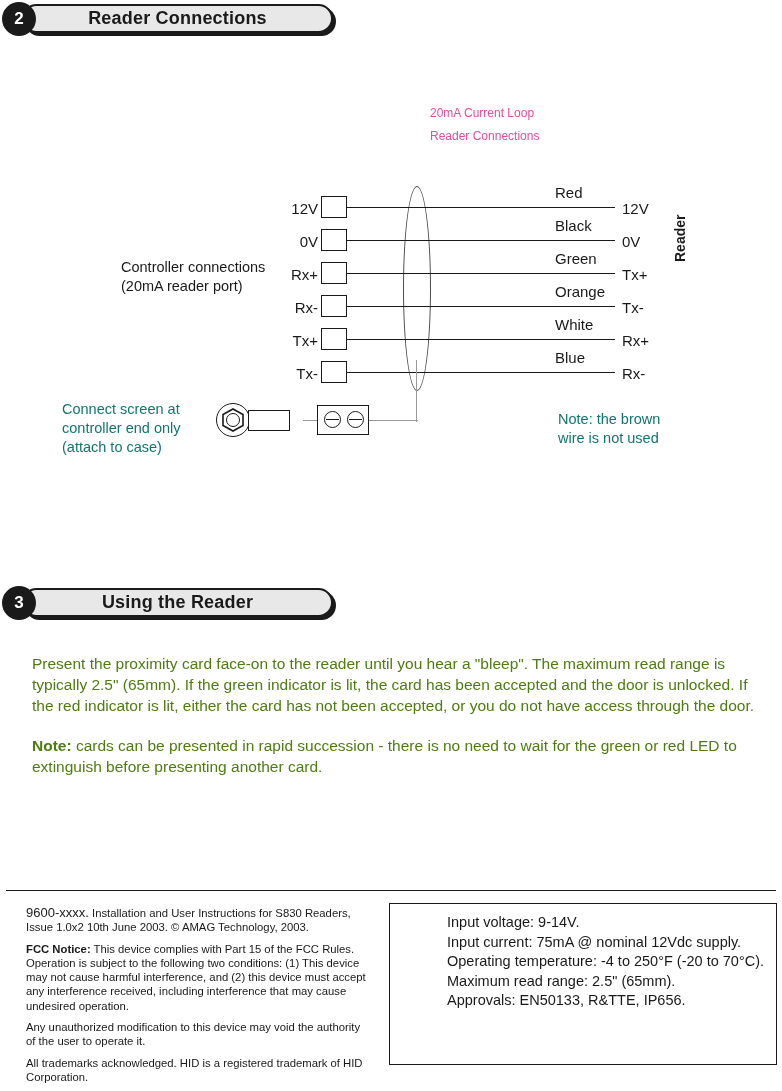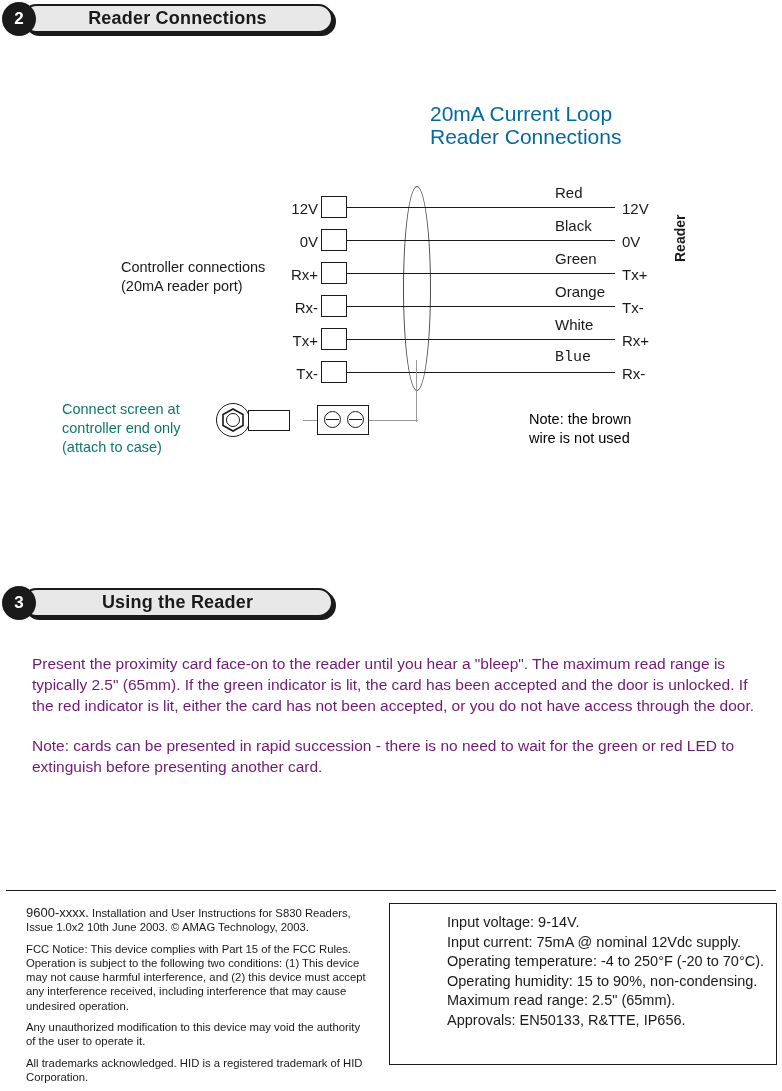--- a/index.html
+++ b/index.html
@@ -72,23 +72,23 @@
     position: absolute;
     left: 0;
     top: 90px;
     width: 782px;
     height: 390px;
   }
   .diagram-title {
     position: absolute;
     left: 430px;
     top: 12px;
-    font-size: 21px;
+    font-size: 12px;
     line-height: 23px;
-    color: #0369a1;
+    color: #ec4899;
     white-space: pre-line;
   }
   .ctrl-caption {
     position: absolute;
     left: 105px;
     top: 168px;
     font-size: 14.5px;
     line-height: 19px;
     color: #1a1a1a;
     white-space: pre-line;
@@ -98,25 +98,25 @@
     position: absolute;
     left: 62px;
     top: 310px;
     font-size: 14.5px;
     line-height: 19px;
     color: #0f766e;
     white-space: pre-line;
   }
   .note-caption {
     position: absolute;
-    left: 529px;
+    left: 558px;
     top: 320px;
     font-size: 14.5px;
     line-height: 19px;
-    color: #000000;
+    color: #0f766e;
     white-space: pre-line;
   }
   .reader-vert {
     position: absolute;
     left: 672px;
     top: 172px;
     font-size: 14px;
     font-weight: bold;
     color: #1a1a1a;
     transform: rotate(-90deg);
@@ -260,25 +260,25 @@
   #tb-screw-2 { left: 347px; }
 
   
   .body-block {
     position: absolute;
     left: 32px;
     top: 653px;
     width: 732px;
     font-size: 15.5px;
     line-height: 21px;
-    color: #701a75;
+    color: #4d7c0f;
   }
   .body-block p { margin: 0 0 19px 0; }
   .body-block p:last-child { margin-bottom: 0; }
-  .bold-lead { font-weight: normal; text-align: center; }
+  .bold-lead { font-weight: bold; text-align: center; }
 
   
   .footer-rule {
     position: absolute;
     left: 6px;
     top: 890px;
     width: 770px;
     height: 0;
     border-top: 1.6px solid #1a1a1a;
   }
@@ -370,21 +370,21 @@
 
   <div class="term-label" style="left:278px; top:242px;">Tx+</div>
   <div class="term-box" style="left:321px; top:238px;"></div>
   <div class="wire-line" style="left:347px; top:249px; width:268px;"></div>
   <div class="wire-color" style="left:555px; top:226px;">White</div>
   <div class="reader-term" style="left:622px; top:242px;">Rx+</div>
 
   <div class="term-label" style="left:278px; top:275px;">Tx-</div>
   <div class="term-box" style="left:321px; top:271px;"></div>
   <div class="wire-line" style="left:347px; top:282px; width:268px;"></div>
-  <div class="wire-color" style="left:555px; top:259px;font-family:Liberation Mono, monospace;">Blue</div>
+  <div class="wire-color" style="left:555px; top:259px;">Blue</div>
   <div class="reader-term" style="left:622px; top:275px;">Rx-</div>
 
   <div class="drain-vert"></div>
   <div class="drain-horiz"></div>
   <div class="drain-mid"></div>
 
   <div class="ring-outer"></div>
   <svg class="ring-hex" viewBox="0 0 24 24">
     <polygon points="12,1 22,6.5 22,17.5 12,23 2,17.5 2,6.5" fill="none" stroke="#1a1a1a" stroke-width="1.6"></polygon>
   </svg>
@@ -416,18 +416,17 @@
   <p>Any unauthorized modification to this device may void the authority of the user to operate it.</p>
   <p>All trademarks acknowledged. HID is a registered trademark of HID Corporation.</p>
 </div>
 
 <div class="spec-box">
   <div class="spec-inner">
     <div id="spec-list">
         <span class="spec-line">Input voltage: 9-14V.</span>
         <span class="spec-line">Input current: 75mA @ nominal 12Vdc supply.</span>
         <span class="spec-line">Operating temperature: -4 to 250°F (-20 to 70°C).</span>
-        <span class="spec-line">Operating humidity: 15 to 90%, non-condensing.</span>
         <span class="spec-line">Maximum read range: 2.5" (65mm).</span>
         <span class="spec-line">Approvals: EN50133, R&amp;TTE, IP656.</span>
       </div>
   </div>
 </div>
 
 </body></html>

